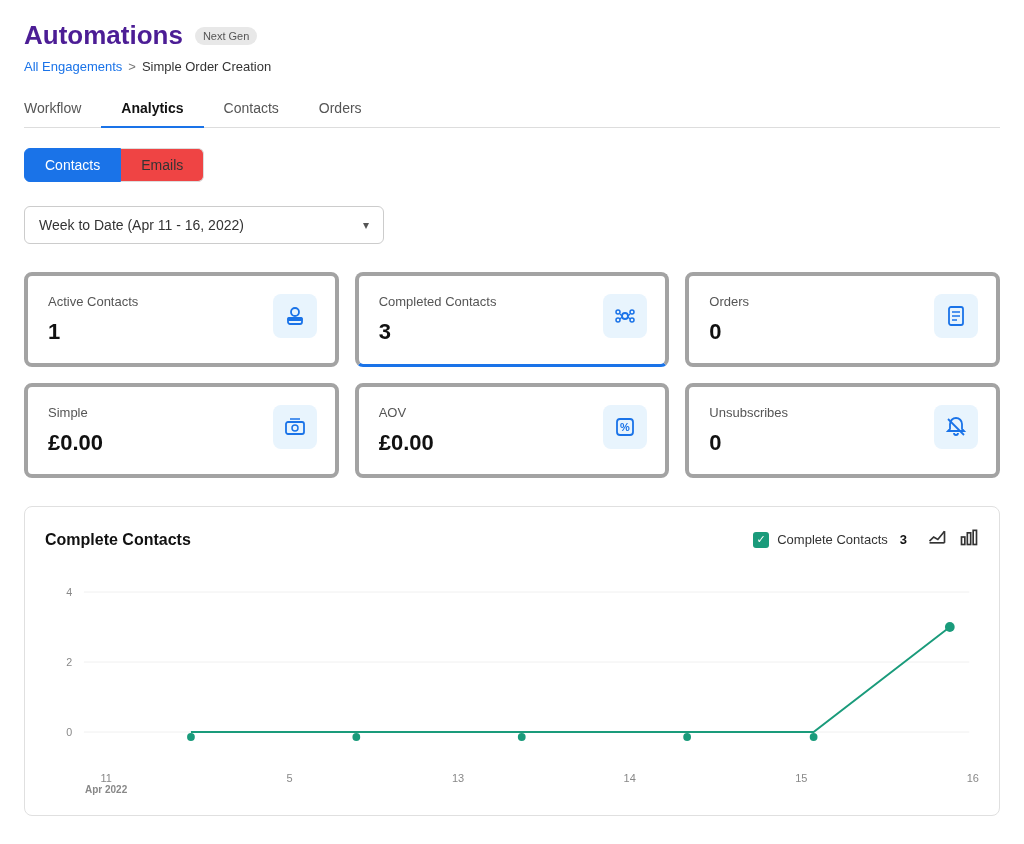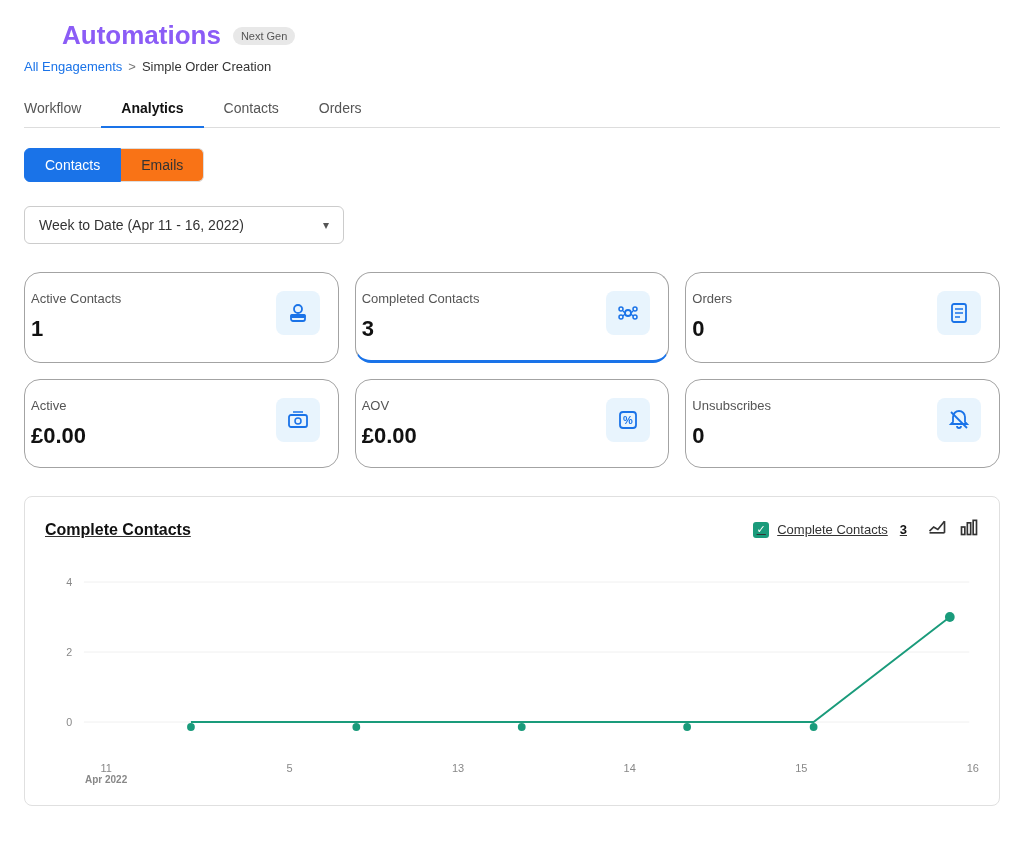--- a/index.html
+++ b/index.html
@@ -1,54 +1,54 @@
 <!DOCTYPE html>
 <html><head>
   <meta charset="utf-8">
   <style>
     * { box-sizing: border-box; margin: 0; padding: 0; }
     body { font-family: -apple-system, BlinkMacSystemFont, 'Segoe UI', sans-serif; background: #fff; color: #333; font-size: 14px; }
     
     .page { padding: 20px 24px; max-width: 1024px; }
     
     .header { display: flex; align-items: center; gap: 12px; margin-bottom: 8px; }
-    .page-title { font-size: 26px; font-weight: 700; color: #8b5cf6; margin-left: 38px; }
+    .page-title { font-size: 26px; font-weight: 700; color: #4c1d95; }
     .badge { background: #e8e8e8; color: #555; font-size: 11px; padding: 3px 8px; border-radius: 12px; font-weight: 500; }
     
     .breadcrumb { display: flex; align-items: center; gap: 6px; margin-bottom: 16px; font-size: 13px; }
     .breadcrumb-link { color: #1a73e8; cursor: pointer; }
     .breadcrumb-sep { color: #777; }
     .breadcrumb-current { color: #333; }
     
     .tabs { display: flex; border-bottom: 1px solid #ddd; margin-bottom: 20px; }
     .tab { padding: 10px 20px; cursor: pointer; font-size: 14px; color: #555; border-bottom: 2px solid transparent; margin-bottom: -1px; }
     .tab:first-child { padding-left: 0; }
     .tab.active { color: #111; border-bottom: 2px solid #1a73e8; font-weight: 600; }
     
     .sub-tabs { display: flex; gap: 0; margin-bottom: 24px; }
-    .sub-tab { padding: 8px 20px; cursor: pointer; font-size: 14px; border: 1px solid #ddd; background: #f97316; color: #333; }
+    .sub-tab { padding: 8px 20px; cursor: pointer; font-size: 14px; border: 1px solid #ddd; background: #ef4444; color: #333; }
     .sub-tab:first-child { border-radius: 6px 0 0 6px; }
     .sub-tab:last-child { border-radius: 0 6px 6px 0; border-left: none; }
     .sub-tab.active { background: #1a73e8; color: #fff; border-color: #1a73e8; }
     
-    .date-filter { display: flex; align-items: center; justify-content: space-between; border: 1px solid #ccc; border-radius: 6px; padding: 10px 14px; width: 320px; cursor: pointer; margin-bottom: 28px; background: #fff; }
+    .date-filter { display: flex; align-items: center; justify-content: space-between; border: 1px solid #ccc; border-radius: 6px; padding: 10px 14px; width: 360px; cursor: pointer; margin-bottom: 28px; background: #fff; }
     .date-filter-text { font-size: 14px; color: #333; font-weight: 500; }
     .chevron { font-size: 12px; color: #555; }
     
     .metric-grid { display: grid; grid-template-columns: repeat(3, 1fr); gap: 16px; margin-bottom: 28px; }
     
-    .metric-card { border: 1px solid #a3a3a3; border-radius: 16px; padding: 18px 6px; background: #fff; position: relative; }
+    .metric-card { border: 4px solid #a3a3a3; border-radius: 8px; padding: 18px 20px; background: #fff; position: relative; }
     .metric-card.highlighted { border-bottom: 3px solid #1a73e8; }
     .metric-label { font-size: 13px; color: #555; margin-bottom: 10px; }
     .metric-value { font-size: 22px; font-weight: 600; color: #111; }
     .metric-icon { position: absolute; top: 18px; right: 18px; width: 44px; height: 44px; background: #e8f4fd; border-radius: 8px; display: flex; align-items: center; justify-content: center; }
     .metric-icon svg { width: 24px; height: 24px; }
     
     .chart-section { border: 1px solid #e0e0e0; border-radius: 8px; padding: 20px; background: #fff; }
-    .chart-header { display: flex; align-items: center; justify-content: space-between; margin-bottom: 20px; text-decoration: underline; }
+    .chart-header { display: flex; align-items: center; justify-content: space-between; margin-bottom: 20px; }
     .chart-title { font-size: 16px; font-weight: 700; color: #111; }
     .chart-legend { display: flex; align-items: center; gap: 8px; }
     .legend-checkbox { width: 16px; height: 16px; background: #1a9b7b; border-radius: 3px; display: flex; align-items: center; justify-content: center; }
     .legend-check { color: white; font-size: 11px; }
     .legend-label { font-size: 13px; color: #333; }
     .legend-count { font-size: 13px; font-weight: 700; color: #111; margin-left: 4px; }
     .chart-icons { display: flex; gap: 12px; }
     .chart-icon-btn { cursor: pointer; color: #555; font-size: 18px; }
     
     .chart-area { position: relative; height: 200px; }
@@ -131,21 +131,21 @@
         <svg viewBox="0 0 24 24" fill="none" xmlns="http://www.w3.org/2000/svg">
           <rect x="5" y="3" width="14" height="18" rx="2" stroke="#1a73e8" stroke-width="1.8"></rect>
           <line x1="8" y1="8" x2="16" y2="8" stroke="#1a73e8" stroke-width="1.5"></line>
           <line x1="8" y1="12" x2="16" y2="12" stroke="#1a73e8" stroke-width="1.5"></line>
           <line x1="8" y1="16" x2="13" y2="16" stroke="#1a73e8" stroke-width="1.5"></line>
         </svg>
       </div>
     </div>
 
     <div class="metric-card">
-      <div class="metric-label">Active</div>
+      <div class="metric-label">Simple</div>
       <div class="metric-value">£0.00</div>
       <div class="metric-icon">
         <svg viewBox="0 0 24 24" fill="none" xmlns="http://www.w3.org/2000/svg">
           <rect x="3" y="7" width="18" height="12" rx="2" stroke="#1a73e8" stroke-width="1.8"></rect>
           <circle cx="12" cy="13" r="3" stroke="#1a73e8" stroke-width="1.5"></circle>
           <line x1="7" y1="4" x2="17" y2="4" stroke="#1a73e8" stroke-width="1.5"></line>
         </svg>
       </div>
     </div>
 

